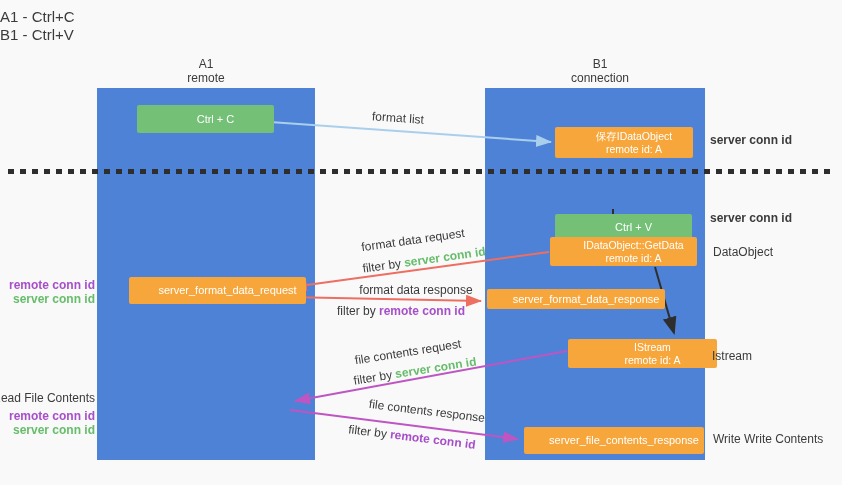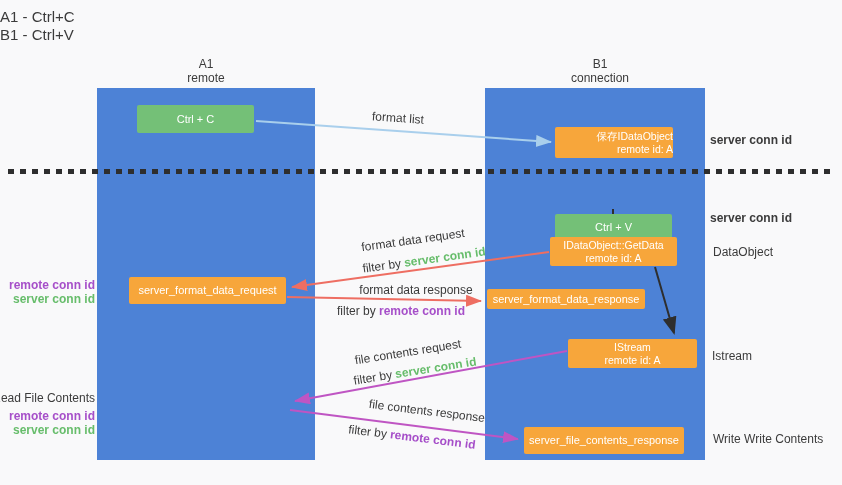--- a/index.html
+++ b/index.html
@@ -24,21 +24,21 @@
   .title{position:absolute;left:0;right:0;top:8px;text-align:left;font-size:15px;line-height:18px;color:var(--dark);z-index:5;}
   .col-header{position:absolute;width:120px;text-align:center;font-size:12px;line-height:14px;color:var(--dark);z-index:5;}
   .column{position:absolute;top:88px;height:372px;background:var(--blue);z-index:1;}
   .dotted{
     position:absolute;left:8px;top:169px;width:828px;height:5px;z-index:2;
     background:repeating-linear-gradient(to right,var(--black) 0 6px,transparent 6px 12px);
   }
   svg.arrows{position:absolute;left:0;top:0;z-index:3;}
   .box{
     position:absolute;z-index:4;display:flex;flex-direction:column;align-items:center;justify-content:center;
-    color:#fff;font-size:11px;line-height:13px;text-align:center;border-radius:2px;
+    color:#fff;font-size:11px;line-height:13px;text-align:center;border-radius:2px;padding-left:20px;
   }
   .box.green{background:var(--green);}
   .box.orange{background:var(--orange);}
   .alabel{position:absolute;z-index:5;font-size:12px;white-space:nowrap;color:var(--dark);}
   .center{transform:translate(-50%,-50%);}
   .g{color:var(--gtext);font-weight:bold;}
   .p{color:var(--ptext);font-weight:bold;}
   .sidelabel{position:absolute;z-index:5;font-size:12px;white-space:nowrap;color:var(--dark);}
   .sidelabel.right-align{text-align:right;}
   .stack{line-height:14px;}
@@ -86,21 +86,21 @@
     <line x1="613" y1="209" x2="613" y2="231" stroke-width="2" marker-end="url(#mBlack)" stroke="#2e2e2e"></line>
     <line x1="549" y1="252" x2="292" y2="287" stroke-width="2" marker-end="url(#mRed)" stroke="#ee6e62"></line>
     <line x1="287" y1="297" x2="481" y2="301" stroke-width="2" marker-end="url(#mRed)" stroke="#ee6e62"></line>
     <line x1="655" y1="267" x2="674" y2="333" stroke-width="2" marker-end="url(#mBlack)" stroke="#2e2e2e"></line>
     <line x1="567" y1="351" x2="295" y2="401" stroke-width="2" marker-end="url(#mMag)" stroke="#bf55c3"></line>
     <line x1="290" y1="410" x2="518" y2="439" stroke-width="2" marker-end="url(#mMag)" stroke="#bf55c3"></line>
   </svg>
 
   <div class="box green" style="left:137px;top:105px;width:117px;height:28px;">Ctrl + C</div>
 
-  <div class="box orange" style="left:555px;top:127px;width:118px;height:31px;font-size:10.5px;align-items:flex-end;">
+  <div class="box orange" style="left:555px;top:127px;width:118px;height:31px;font-size:10.5px;">
     <div>保存IDataObject</div>
     <div>remote id: A</div>
   </div>
 
   <div class="box green" style="left:555px;top:180px;width:117px;height:27px;margin-top:34px;">Ctrl + V</div>
 
   <div class="box orange" style="left:550px;top:237px;width:127px;height:29px;font-size:10.5px;">
     <div>IDataObject::GetData</div>
     <div>remote id: A</div>
   </div>

